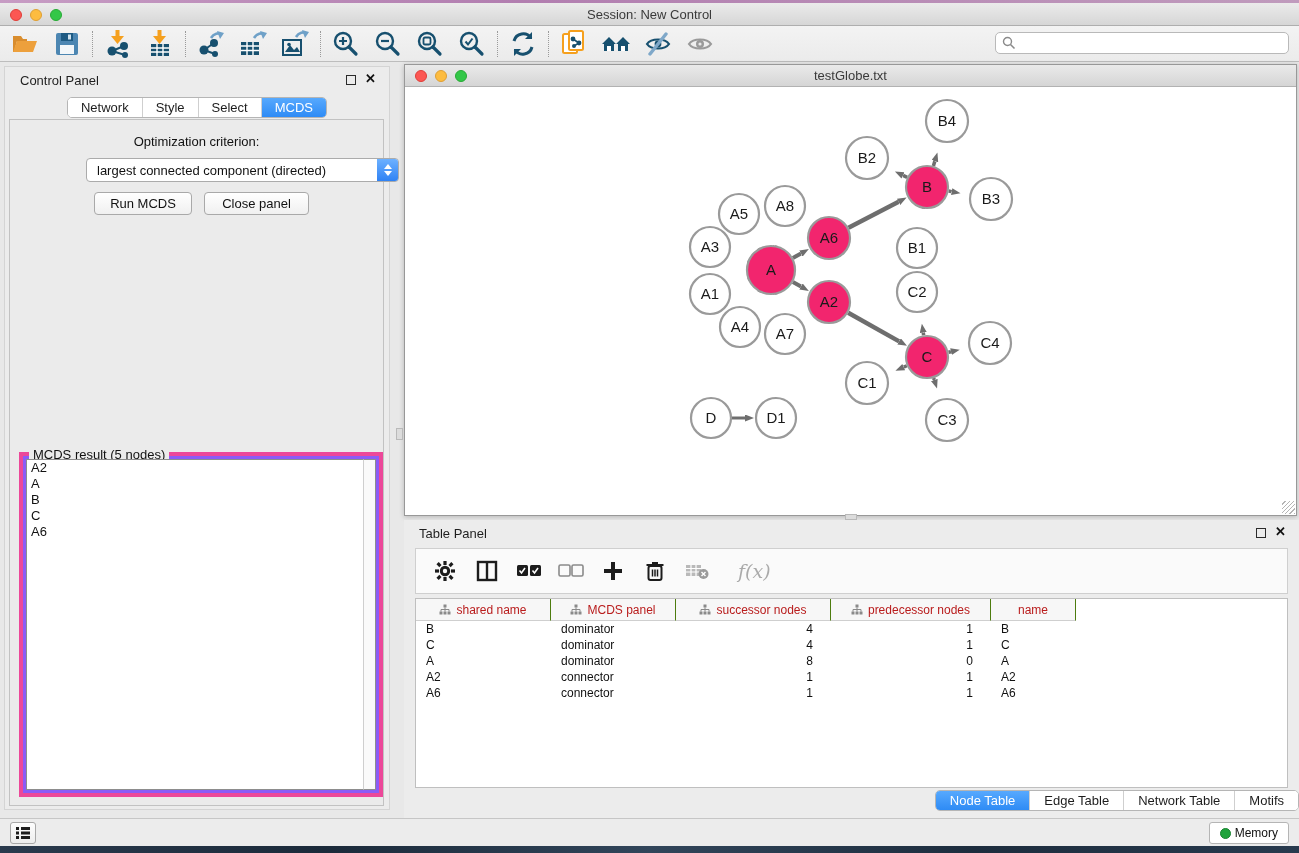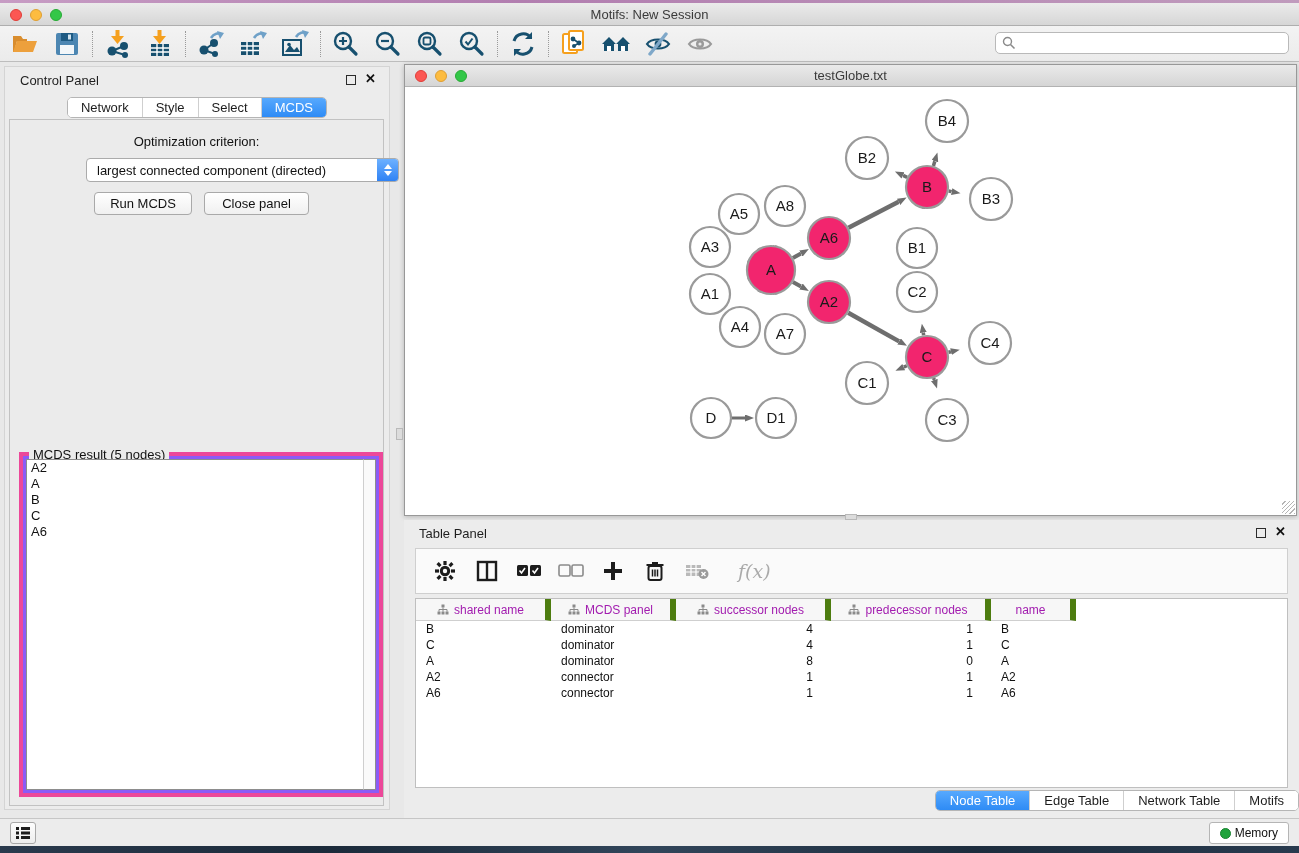--- a/index.html
+++ b/index.html
@@ -104,22 +104,22 @@
   .tp-head .panel-title { position:absolute; left:15px; top:6px; }
   .tp-head .float-ic { position:absolute; right:33px; top:8px; }
   .tp-head .close-ic { position:absolute; right:13px; top:7px; }
   .tp-toolbar { position:absolute; left:11px; top:28px; width:873px; height:46px;
     background:#fafafa; border:1px solid #cfcfcf; display:flex; align-items:center; }
   .tp-ic { margin-left:16px; display:flex; align-items:center; justify-content:center; width:26px; height:26px; }
   .fx-label { font-family:"DejaVu Serif", serif; font-style:italic; font-size:19px; color:#aaa;margin-left:12px; }
   .tp-table { position:absolute; left:11px; top:78px; width:873px; height:190px;
     background:#fff; border:1px solid #bfbfbf; overflow:hidden; }
   .thead { display:flex; height:22px; }
-  .th { background:#f7f7f7; border-right:6px solid #4d7c0f; border-bottom:1px solid #cfcfcf;
-    font-size:12px; color:#a21caf; display:flex; align-items:center; justify-content:center; gap:5px; }
+  .th { background:#f7f7f7; border-right:1px solid #4d7c0f; border-bottom:1px solid #cfcfcf;
+    font-size:12px; color:#b91c1c; display:flex; align-items:center; justify-content:center; gap:5px; }
   .trow { display:flex; height:16px; }
   .td { font-size:12px; color:#111; line-height:16px; white-space:nowrap; }
   .td.left { padding-left:10px; text-align:left; }
   .td.right { padding-right:18px; text-align:right; }
   .tp-tabs { position:absolute; left:0; right:0; top:270px; text-align:right; }
   .tp-tabs .seg { font-size:13px; padding:2px 14px; }
 
   
   .statusbar { position:absolute; left:0; top:818px; width:100%; height:28px;
     background:#ececec; border-top:1px solid #c6c6c6; }
@@ -138,21 +138,21 @@
 
 <div class="screen">
 
   <div class="menubar-strip"></div>
   <div class="titlebar">
     <div class="traffic">
       <span class="tl red"></span>
       <span class="tl yellow"></span>
       <span class="tl green"></span>
     </div>
-    <div class="win-title">Motifs: New Session</div>
+    <div class="win-title">Session: New Control</div>
   </div>
 
   <div class="toolbar">
     <span class="lead"></span>
     <div class="tb-group">
       <span class="tb-icon">
         <svg width="28" height="26" viewBox="0 0 28 26">
             <path d="M2 5h8l2 3h4v2H6L3 21H2z" fill="#d98d2e"></path>
             <path d="M6 10h20l-4 11H2z" fill="#eda03c"></path>
           </svg>

